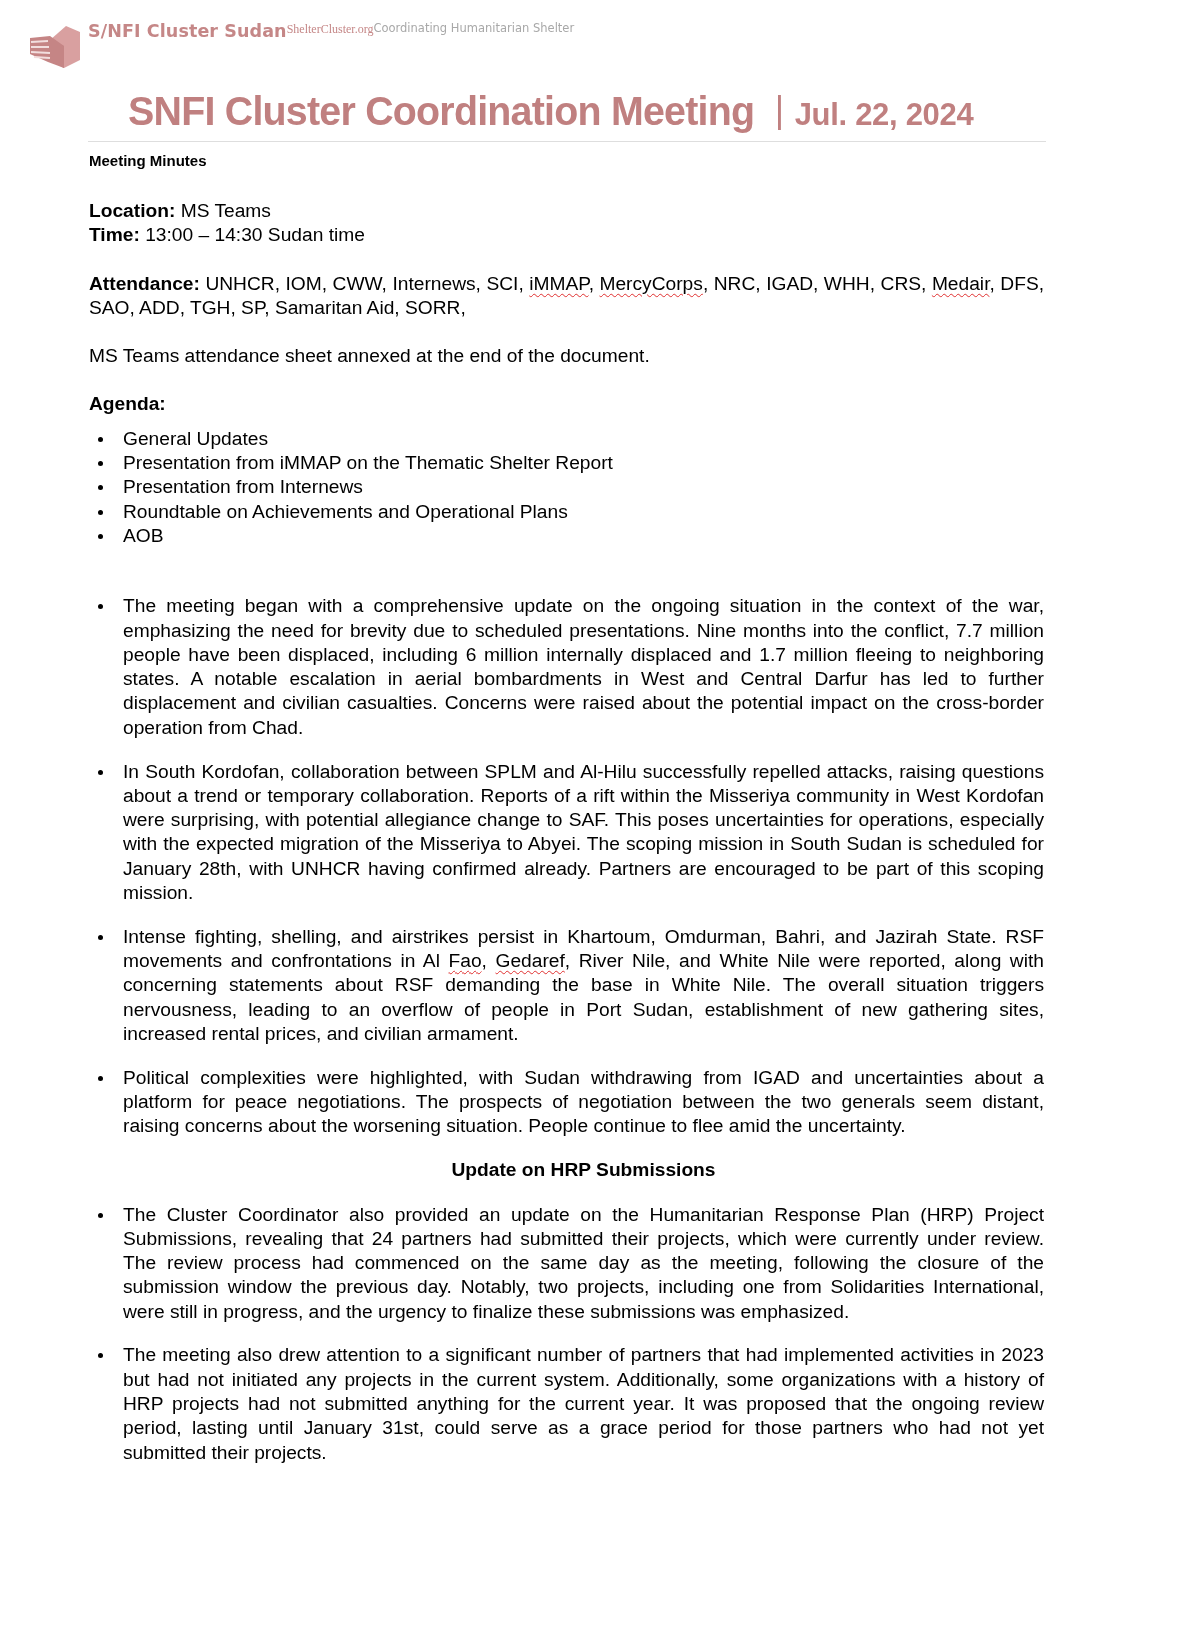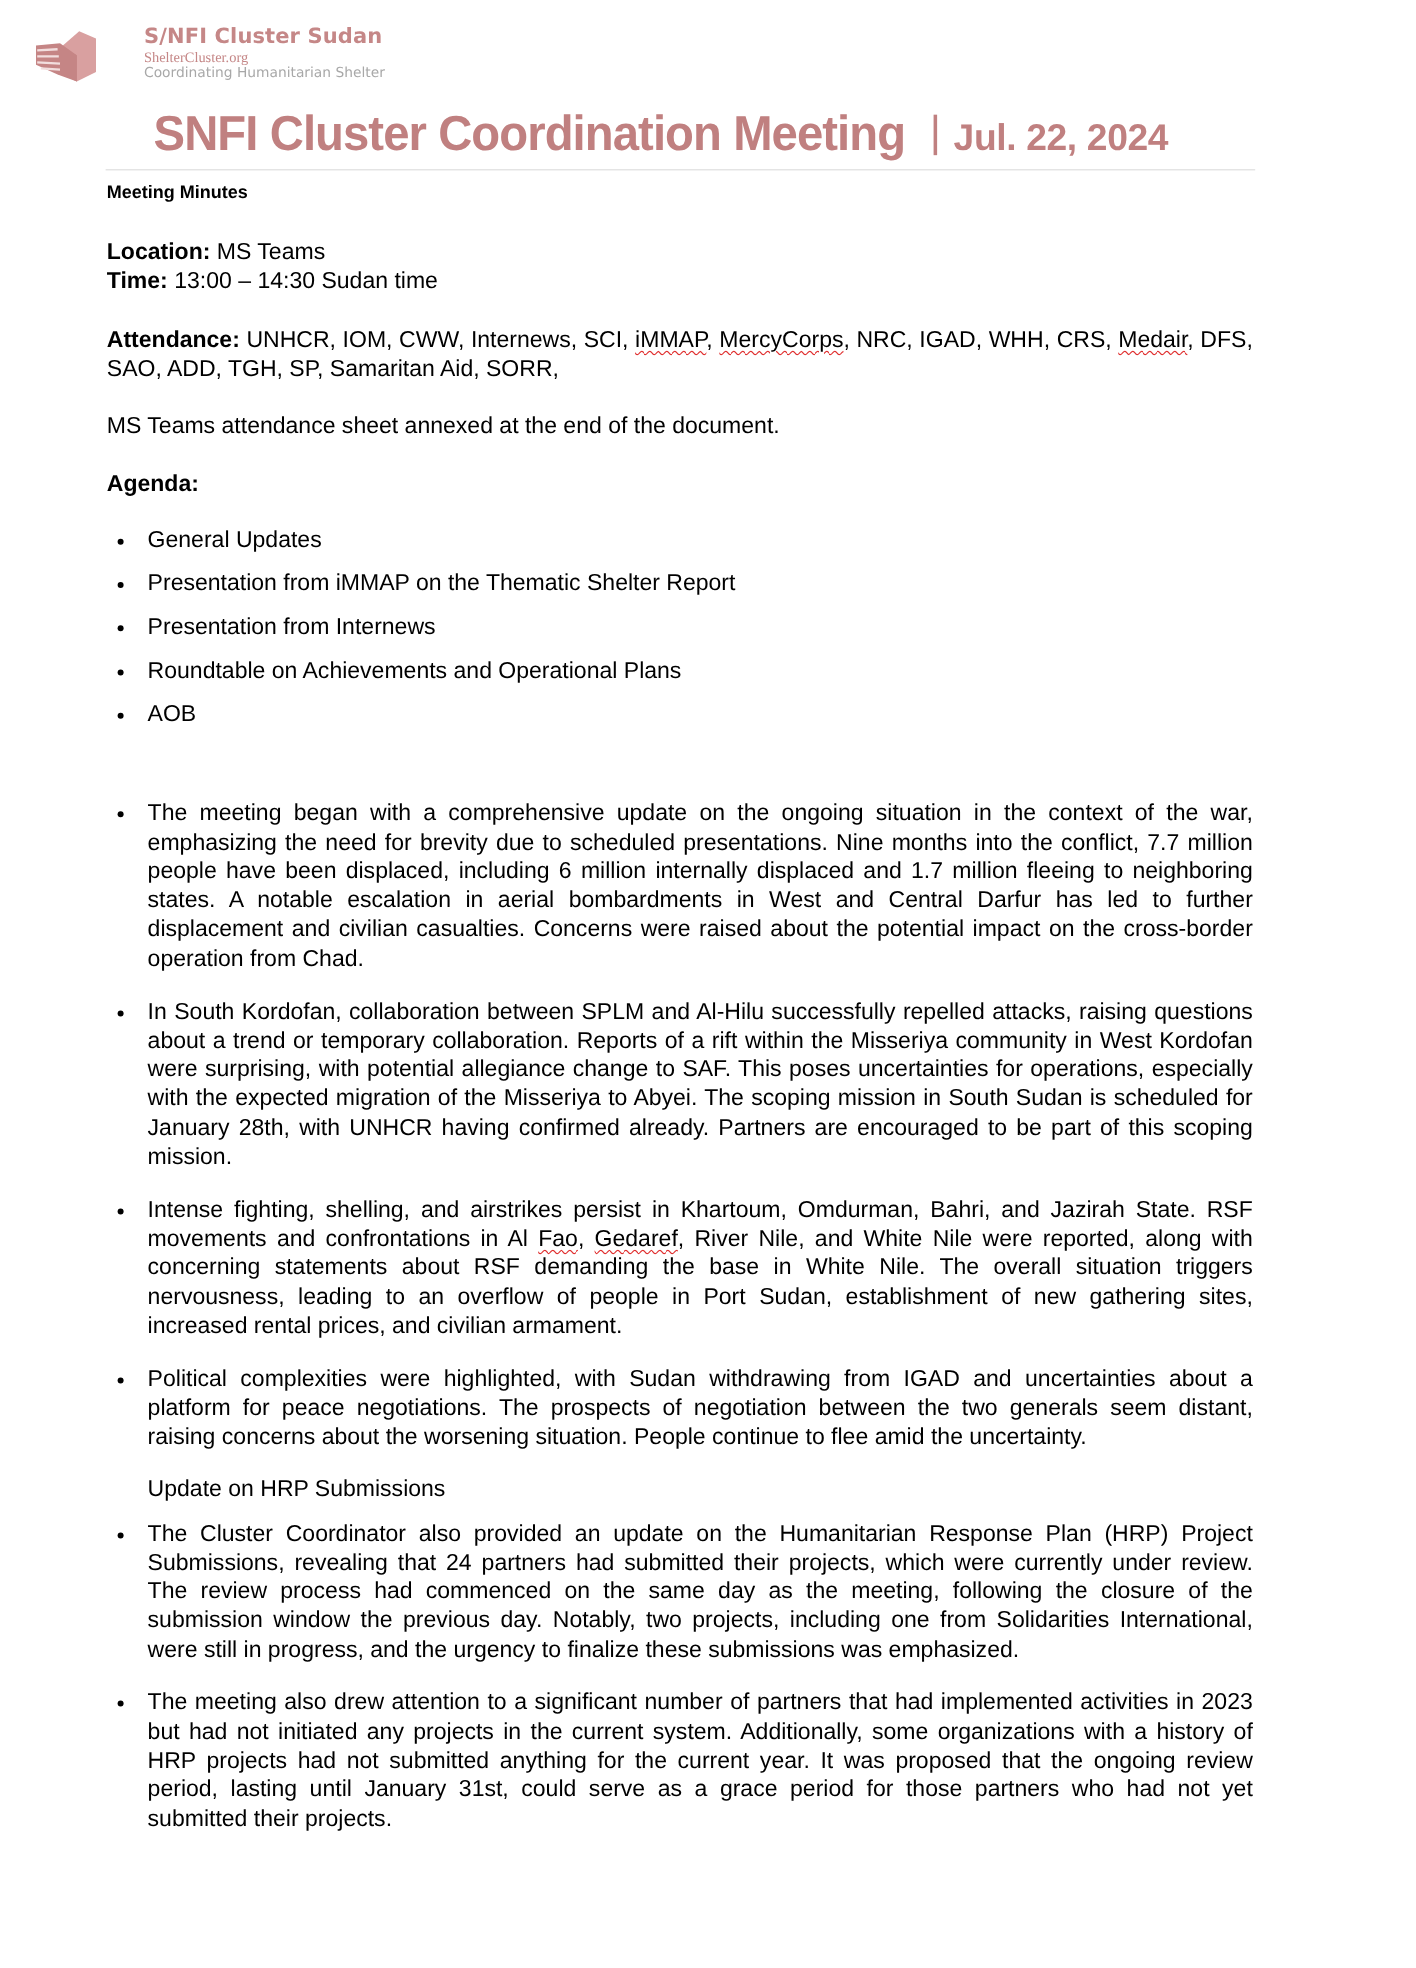--- a/index.html
+++ b/index.html
@@ -23,23 +23,21 @@
       display: flex;
       align-items: flex-start;
     }
     .logo-icon {
       width: 54px;
       height: 48px;
       margin-right: 6px;
     }
     .logo-text {
       display: flex;
-      flex-direction: column;
       line-height: 1;
-      margin-left: 32px;
     }
     .logo-title {
       font-family: "DejaVu Sans", sans-serif;
       font-weight: bold;
       font-size: 17.5px;
       color: #c58787;
       letter-spacing: 0.1px;
       margin-top: 1px;
     }
     .logo-url {
@@ -120,39 +118,39 @@
       font-size: 19.2px;
     }
     ul.bullets {
       list-style: none;
       margin: 0;
       padding: 0;
     }
     ul.bullets li {
       position: relative;
       padding-left: 34px;
-      margin-top: 12px;
     }
     ul.bullets li .dot {
       position: absolute;
       left: 9px;
       top: 10px;
       width: 5px;
       height: 5px;
       border-radius: 50%;
       background: #000;
     }
     ul.para li {
       text-align: justify;
       margin-bottom: 19.5px;
     }
     .sub-h {
-      font-weight: normal;
+      font-weight: bold;
       padding-left: 34px;
-      margin-bottom: 5px;
+      margin-bottom: 20px;
+      text-align: center;
     }
   </style>
 </head>
 <body>
 
 <div class="logo">
   <svg class="logo-icon" viewBox="0 0 54 48">
     <polygon points="22,18 38,4 52,10 52,38 36,46 22,38" fill="#d9a0a0"></polygon>
     <polygon points="22,18 36,24 36,46 22,38" fill="#c98a8a"></polygon>
     <polygon points="2,16 22,14 36,24 36,46 20,40 2,32" fill="#c58585"></polygon>

